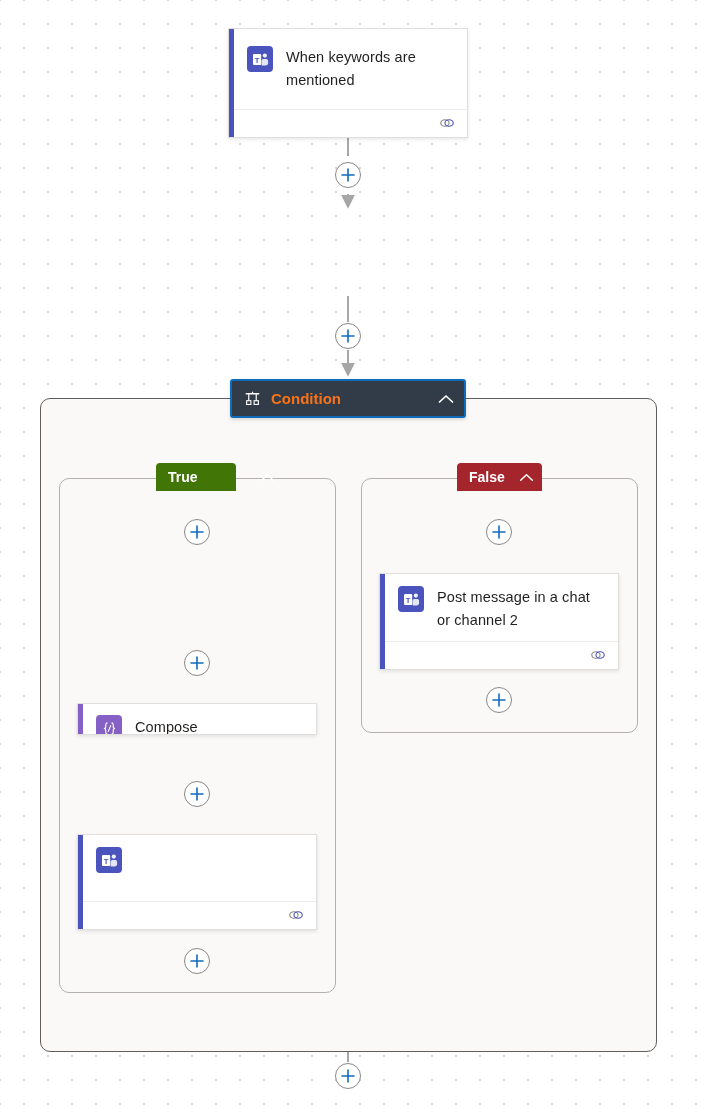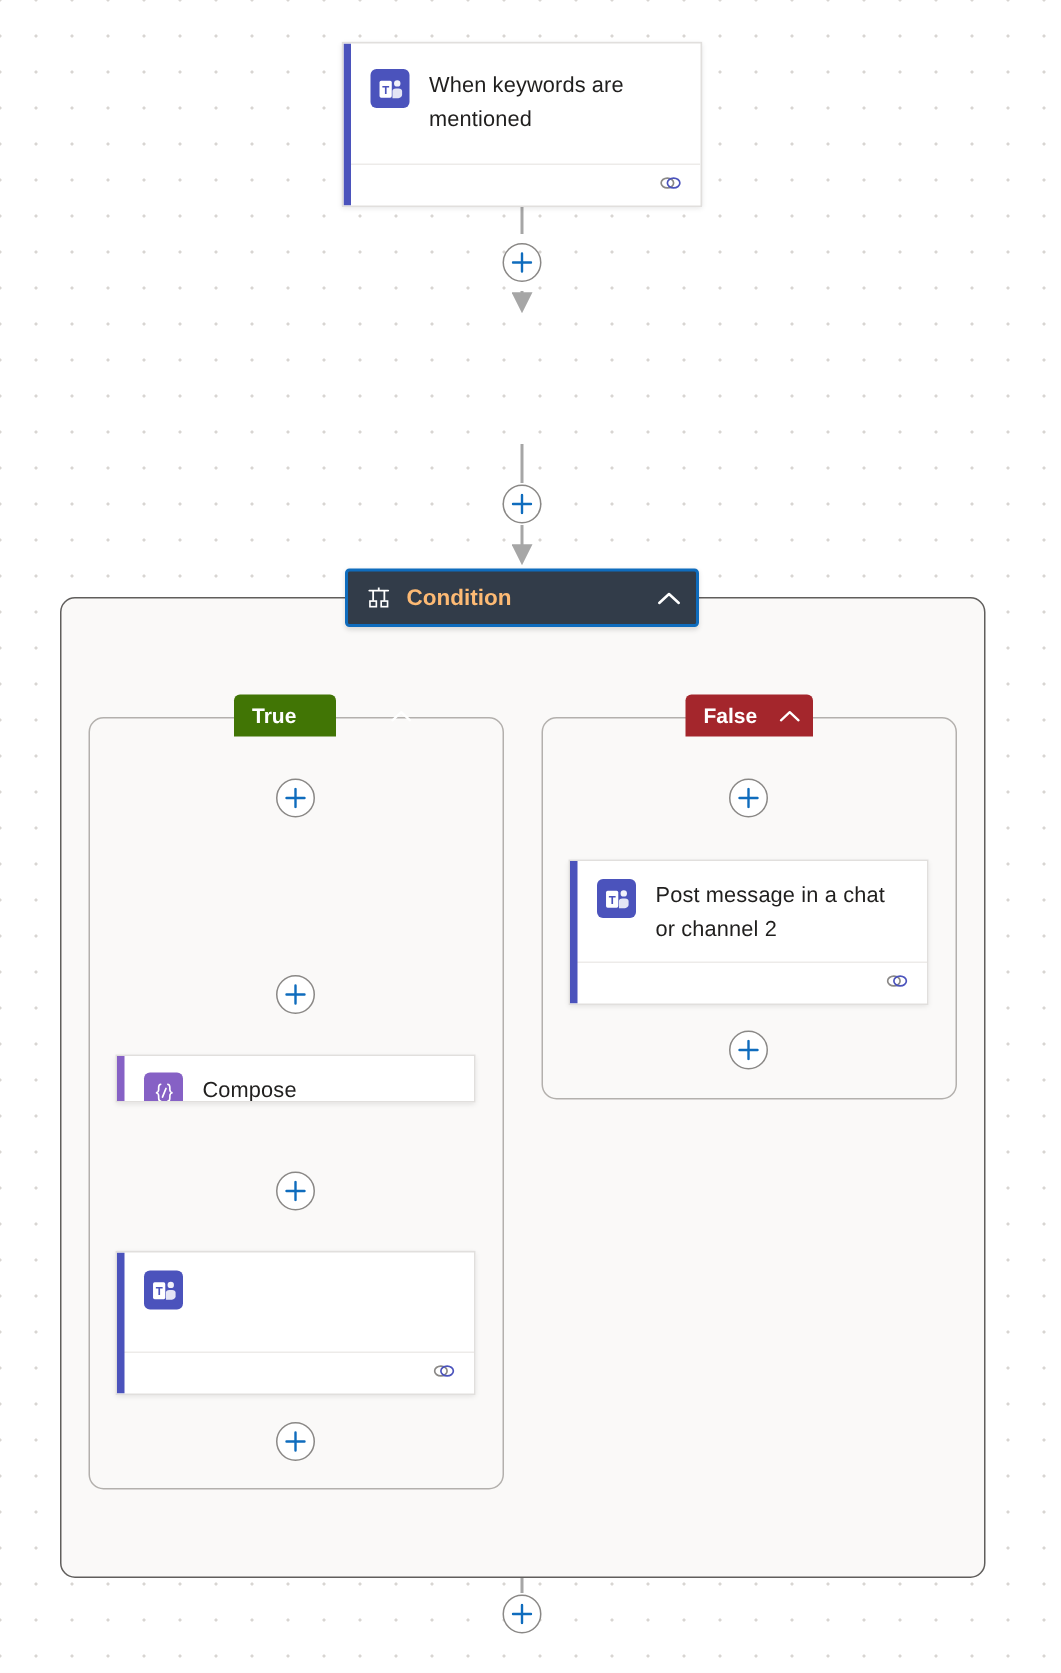--- a/index.html
+++ b/index.html
@@ -101,21 +101,21 @@
     border: 2px solid #0f6cbd;
     border-radius: 3px;
     box-sizing: border-box;
     display: flex;
     align-items: center;
     padding: 0 10px 0 12px;
     box-shadow: 0 1.6px 3.6px rgba(0,0,0,0.13);
   }
   .cond-node .cond-icon { margin-right: 10px; display:flex; }
   .cond-label {
-    color: #fdba74;
+    color: #f97316;
     font-size: 15px;
     font-weight: bold;
     flex: 1;
     font-family: "Liberation Sans", sans-serif;
   }
 
   
   .pill {
     position: absolute;
     display: flex;
@@ -237,21 +237,21 @@
     <span class="cond-label">Condition</span>
     <span>
       <svg class="chev" width="16" height="10" viewBox="0 0 16 10">
         <path d="M1.5 8 L8 2 L14.5 8" fill="none" stroke="#ffffff" stroke-width="1.7" stroke-linecap="round" stroke-linejoin="round"></path>
       </svg>
     </span>
   </div>
 
   <div class="branch-box" style="left:59px; top:478px; width:277px; height:515px;"></div>
 
-  <div class="pill" style="left:156px; top:463px; width:68px; background:#417505;gap:48px;">
+  <div class="pill" style="left:156px; top:463px; width:80px; background:#417505;gap:48px;">
     <span class="pill-label">True</span>
     <span>
       <svg class="chev" width="15" height="9" viewBox="0 0 16 10">
         <path d="M1.5 8 L8 2 L14.5 8" fill="none" stroke="#ffffff" stroke-width="1.7" stroke-linecap="round" stroke-linejoin="round"></path>
       </svg>
     </span>
   </div>
 
   <div class="plus" style="left:184px; top:519px;">
     <svg width="14" height="14" viewBox="0 0 14 14">

